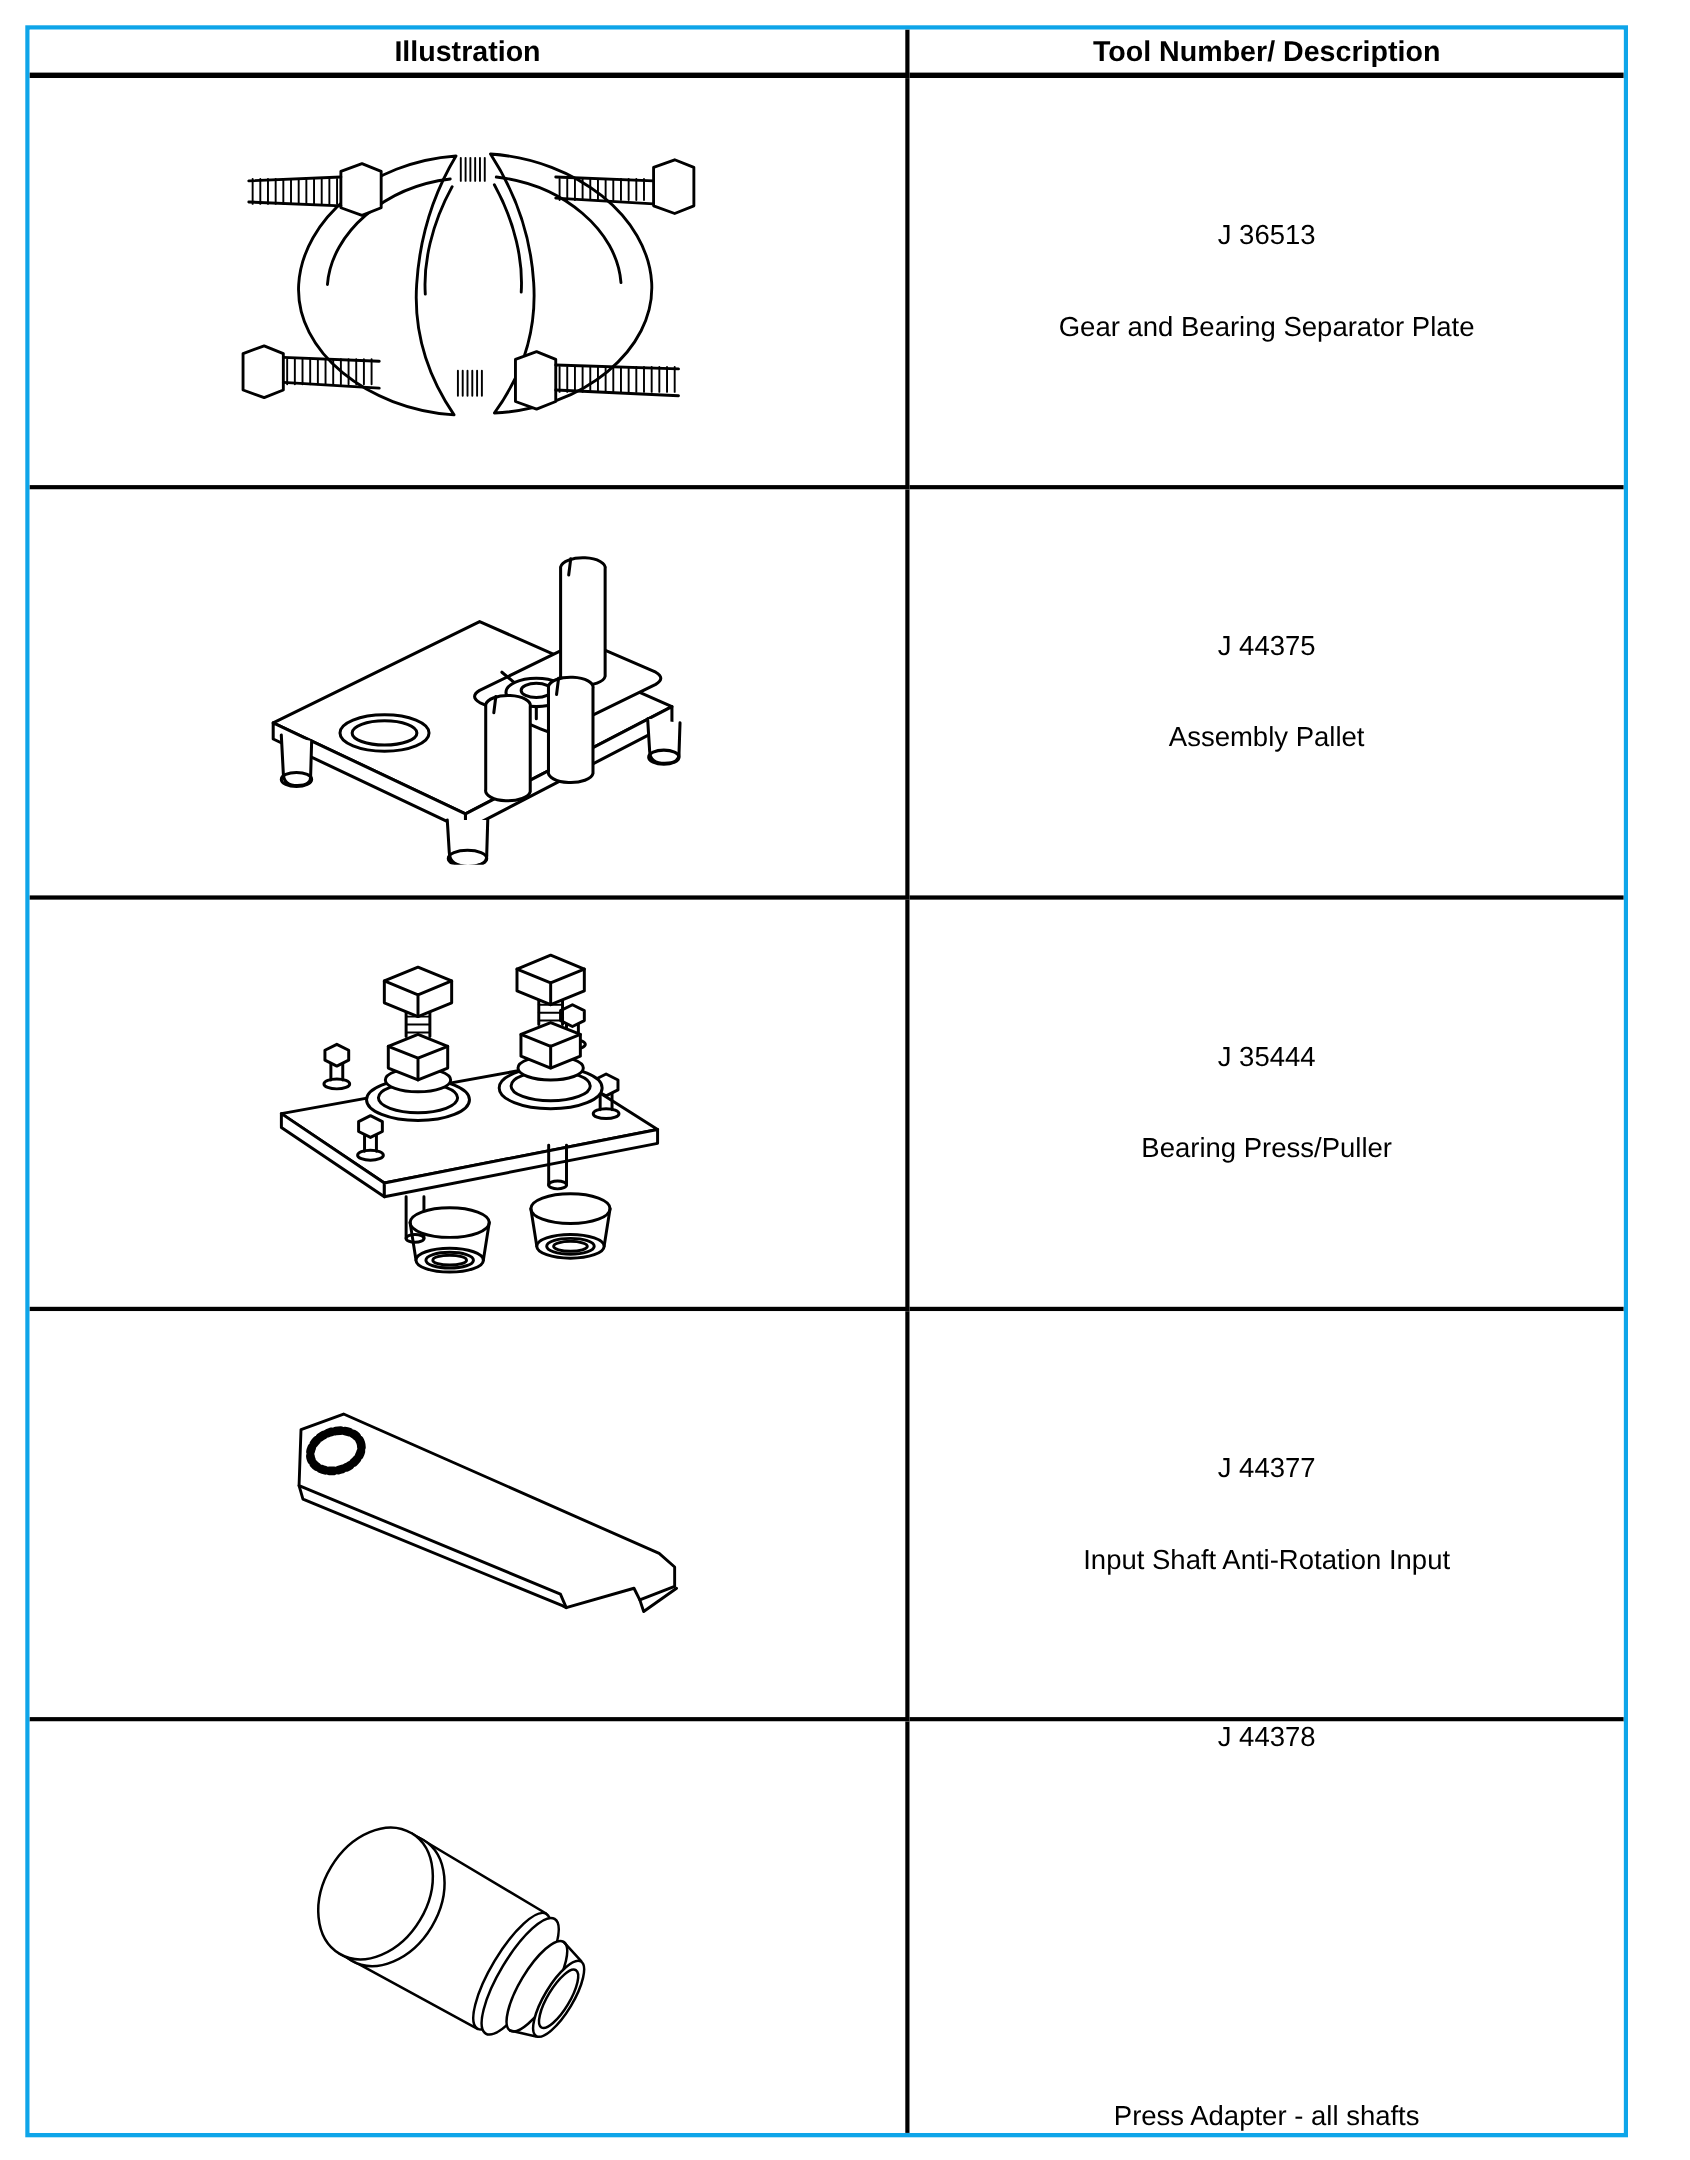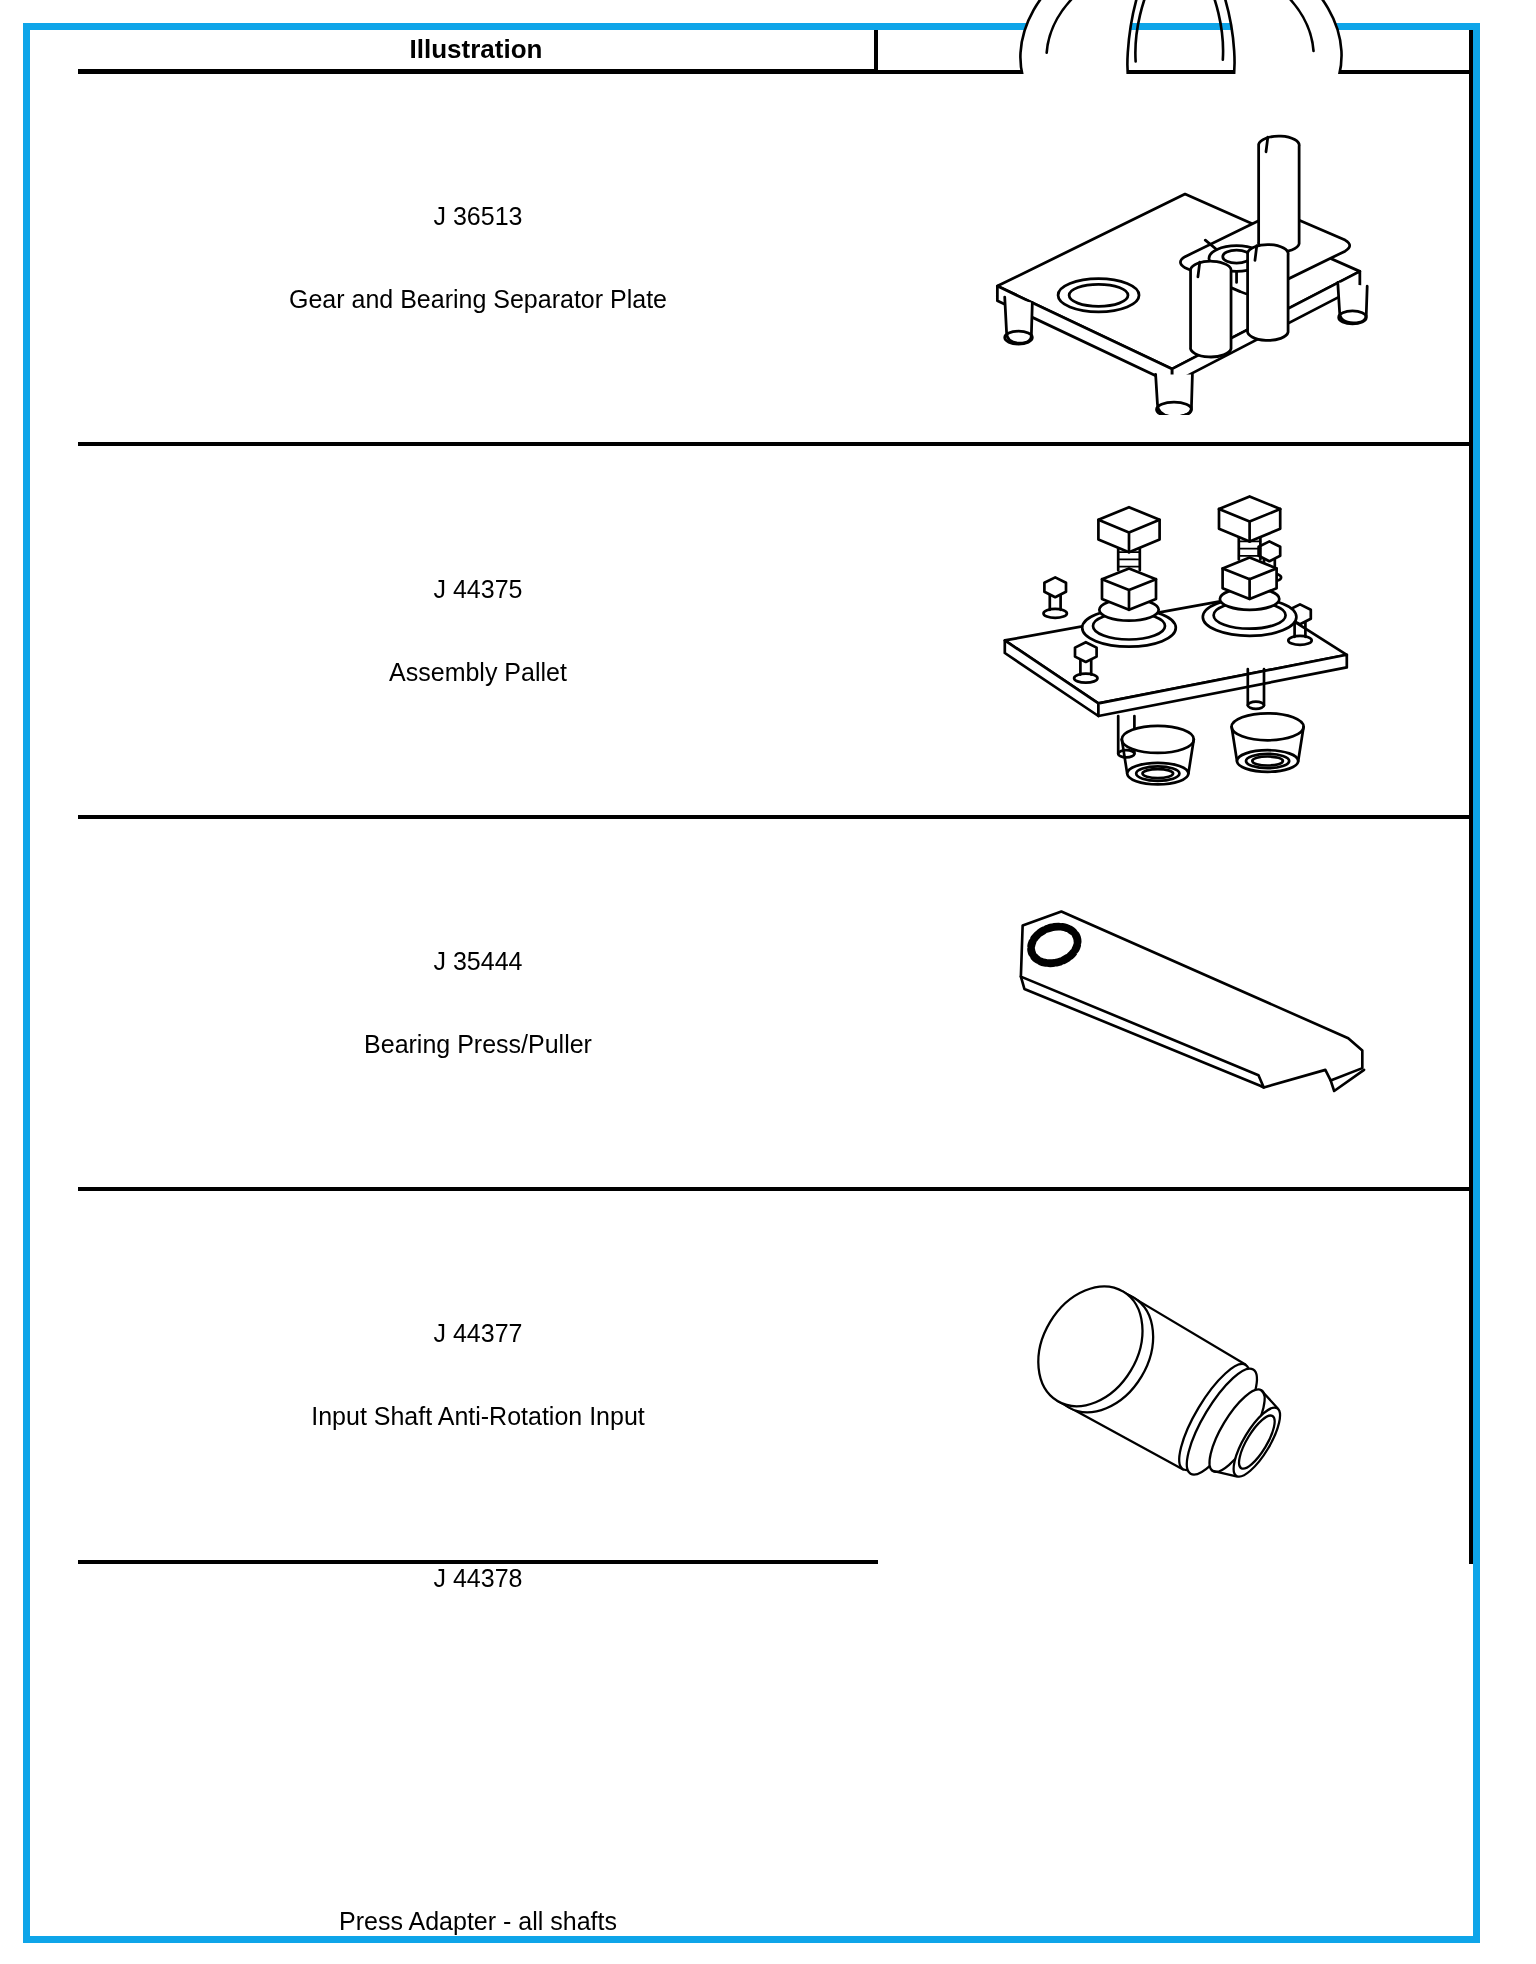--- a/index.html
+++ b/index.html
@@ -6,26 +6,25 @@
   .page{
     position:relative;
     width:1536px;height:1964px;
     background:#fff;
     font-family:"Liberation Sans", sans-serif;
     color:#000;
   }
   .tool-table{
     position:absolute;left:23px;top:23px;
     width:1457px;height:1920px;
-    border:7px solid #0ea5e9;
+    border:4px solid #0ea5e9;
     box-sizing:border-box;
     display:grid;
     grid-template-columns:800px 1fr;
     grid-template-rows:44px repeat(5,1fr);
-    padding-left:48px;
   }
   .cell{
     box-sizing:border-box;
     border-bottom:4px solid #000;
     display:flex;align-items:center;justify-content:center;
     background:#fff;
   }
   .cell.col1{border-right:4px solid #000;}
   .cell.lastrow{border-bottom:none;justify-content:space-between;}
   .header-cell{
@@ -44,20 +43,23 @@
   .hatch{fill:none;stroke:#000;stroke-width:2;stroke-linecap:round;}
 </style>
 </head>
 <body>
 
 <div class="page">
   <div class="tool-table">
 
     <div class="cell col1 header-cell">
       <span>Illustration</span>
+    </div>
+    <div class="cell header-cell">
+      <span>Tool Number/ Description</span>
     </div>
 
     <div class="cell col1 illu-cell">
       <svg width="436" height="288" viewBox="0 0 500 330">
         <path class="lnw" d="M238,34 C150,40 78,100 74,168 C70,238 146,298 236,304 C206,260 194,214 197,168 C200,120 214,74 238,34 Z"></path>
         <path class="lnw" d="M274,32 C364,38 438,98 442,166 C446,236 370,298 278,302 C310,258 322,212 319,166 C316,118 300,72 274,32 Z"></path>
         <path class="ln" d="M232,58 C164,66 108,114 104,168"></path>
         <path class="ln" d="M280,56 C350,64 406,112 410,166"></path>
         <path class="ln" d="M234,66 C212,106 204,146 206,178"></path>
         <path class="ln" d="M278,64 C300,104 308,144 306,176"></path>

